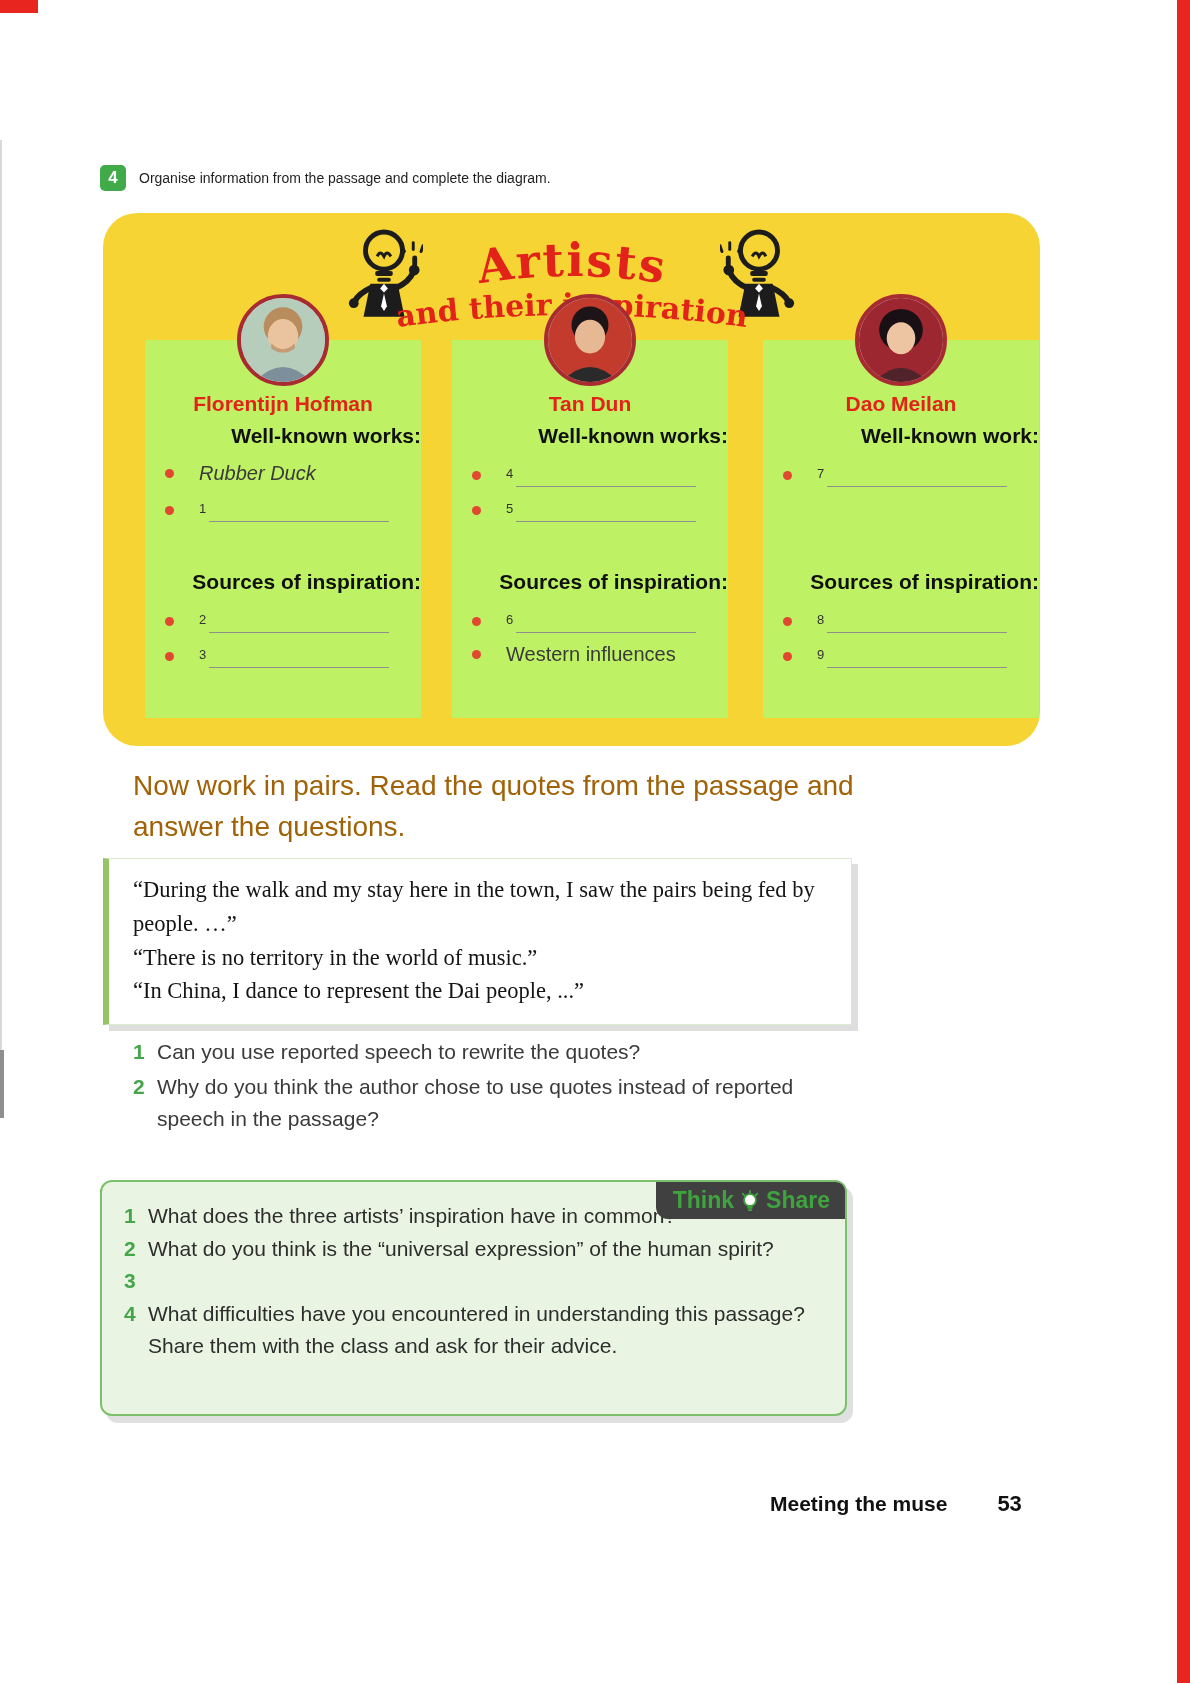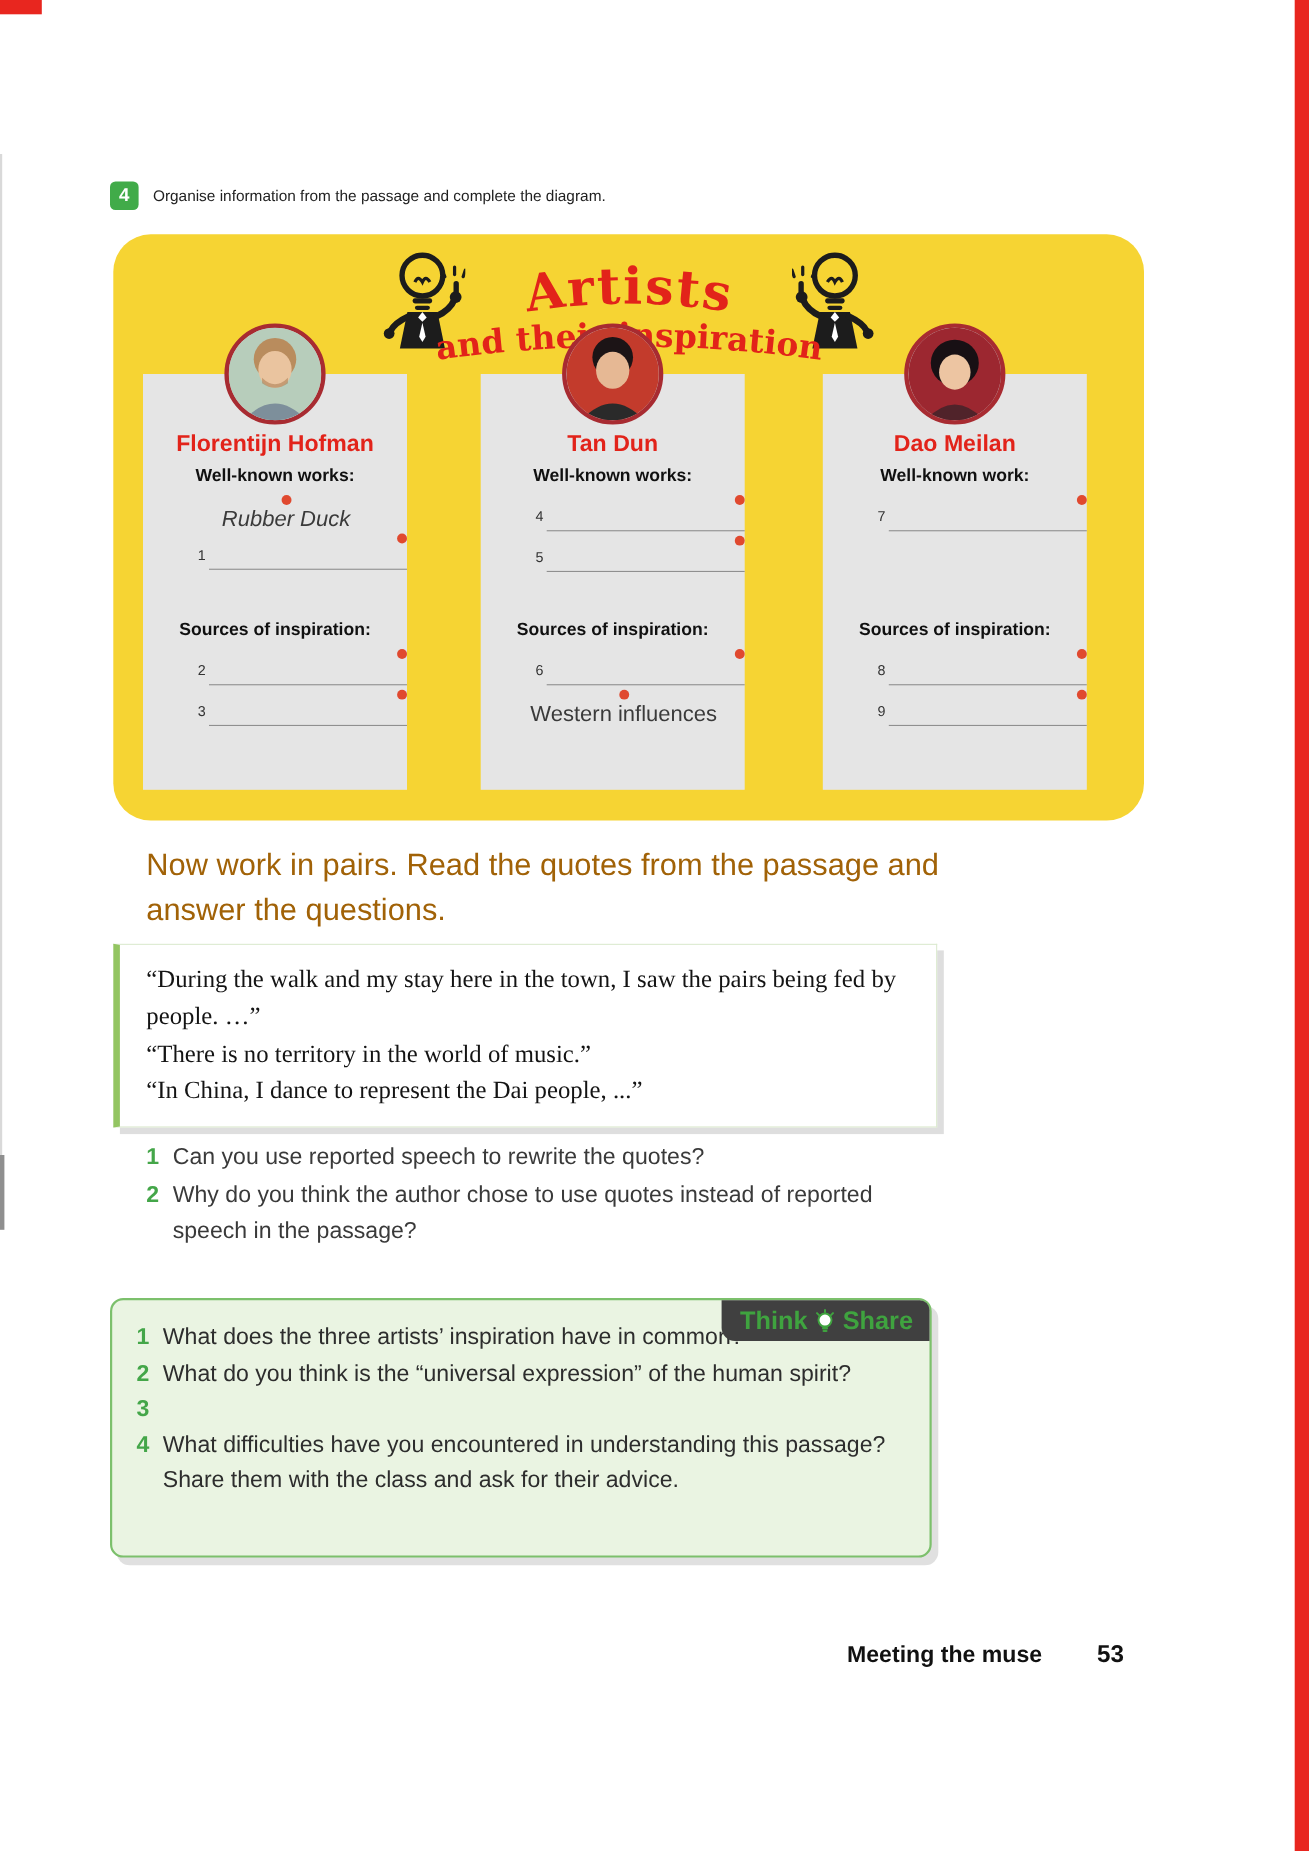--- a/index.html
+++ b/index.html
@@ -22,30 +22,30 @@
   .diagram { position:absolute; left:103px; top:213px; width:937px; height:533px; background:#f6d433; border-radius:34px; }
   .title-svg { position:absolute; left:50%; transform:translateX(-50%); top:4px; width:560px; height:130px; pointer-events:none; }
   .title-svg text { fill:#e2231a; font-family:"DejaVu Serif", serif; font-weight:bold; }
   .t1 { font-size:46px; letter-spacing:2px; }
   .t2 { font-size:30px; }
   .bulb { position:absolute; top:12px; width:78px; height:94px; }
   .bulb-left { left:242px; }
   .bulb-right { right:242px; transform:scaleX(-1); }
   .bulb svg { width:100%; height:100%; }
 
-  .card { position:absolute; top:127px; width:240px; height:378px; background:#e5e5e5; }
+  .card { position:absolute; top:127px; width:276px; height:378px; background:#bef264;margin-left:15px; }
   .card-0 { left:27px; } .card-1 { left:334px; } .card-2 { left:645px; }
   .avatar { position:absolute; top:-46px; left:50%; transform:translateX(-50%);
     width:92px; height:92px; border-radius:50%; border:4px solid #a82b31; overflow:hidden; box-sizing:border-box; background:#ccc; }
   .avatar svg { width:100%; height:100%; display:block; }
   .artist-name { margin-top:52px; text-align:center; font-weight:bold; font-size:21px; color:#e2231a; }
-  .card-heading { text-align:center; font-weight:bold; font-size:16px; margin-top:8px; color:#101010; }
+  .card-heading { text-align:right; font-weight:bold; font-size:21px; margin-top:8px; color:#101010; }
   ul.card-list { list-style:none; margin:8px 0 0; padding:0 0 0 20px; }
   ul.works { height:106px; }
-  li.card-item { display:flex; align-items:center; min-height:35px; gap:2px; font-size:20px; color:#3a3a3a;flex-direction:column; }
+  li.card-item { display:flex; align-items:center; min-height:35px; gap:25px; font-size:20px; color:#3a3a3a; }
   li.blank-li { align-items:flex-end; }
   li.blank-li .dot { margin-bottom:11px; }
   .dot { width:9px; height:9px; border-radius:50%; background:#e0492f; flex:0 0 auto; }
   .italic { font-style:italic; }
   .blank { display:inline-flex; align-items:flex-end; }
   .blank sup { font-size:13px; color:#333; margin-right:3px; transform:translateY(-10px); }
   .blank .line { display:inline-block; width:180px; height:1px; border-bottom:1.6px solid #8f8f8f; margin-bottom:4px; }
 
   
   .pair-work { position:absolute; left:133px; top:766px; width:740px; margin:0;

